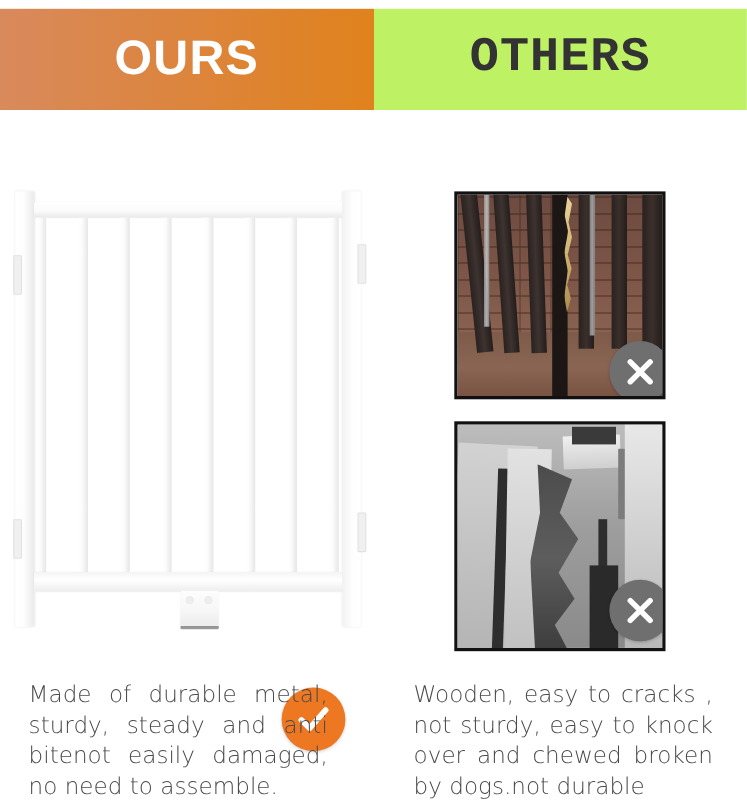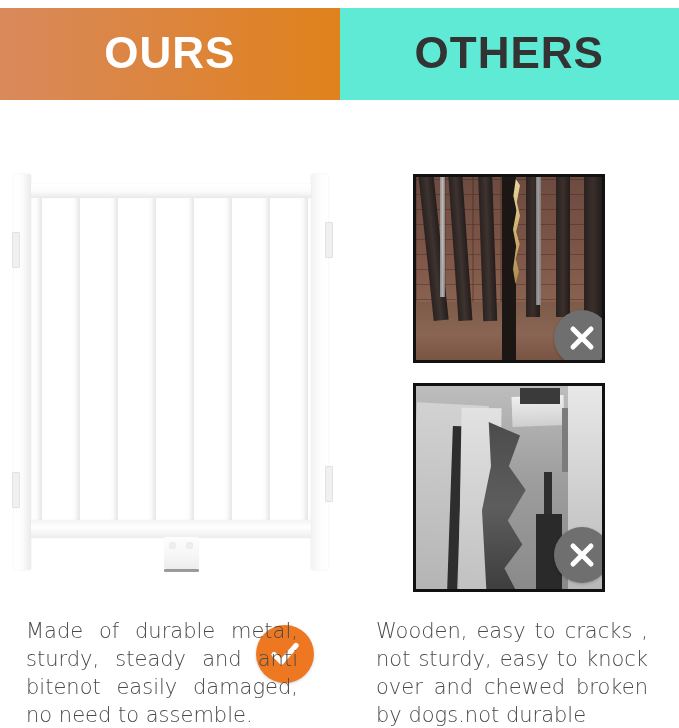--- a/index.html
+++ b/index.html
@@ -9,21 +9,21 @@
     font-family:"Liberation Sans", sans-serif;
     overflow:hidden;
     position:relative;
   }
   .page{position:absolute;inset:0;background:#fff;}
 
   
   .header{position:absolute;left:0;top:8px;width:679px;height:92px;display:flex;}
   .hdr-half{flex:1 1 50%;display:flex;align-items:center;justify-content:center;position:relative;}
   .hdr-ours{background:linear-gradient(90deg,#d98a5c 0%,#dc8540 45%,#e0821c 100%);}
-  .hdr-others{background:#5eead4;}
+  .hdr-others{background:#bef264;font-family:Liberation Mono, monospace;}
   .hdr-ours .hdr-label{
     color:#ffffff;font-size:44px;font-weight:bold;letter-spacing:1px;
     line-height:1;transform:translateY(-1px);
   }
   .hdr-others .hdr-label{
     color:#333333;font-size:44px;font-weight:bold;letter-spacing:1px;
     line-height:1;transform:translateY(-1px);
   }
 
   

